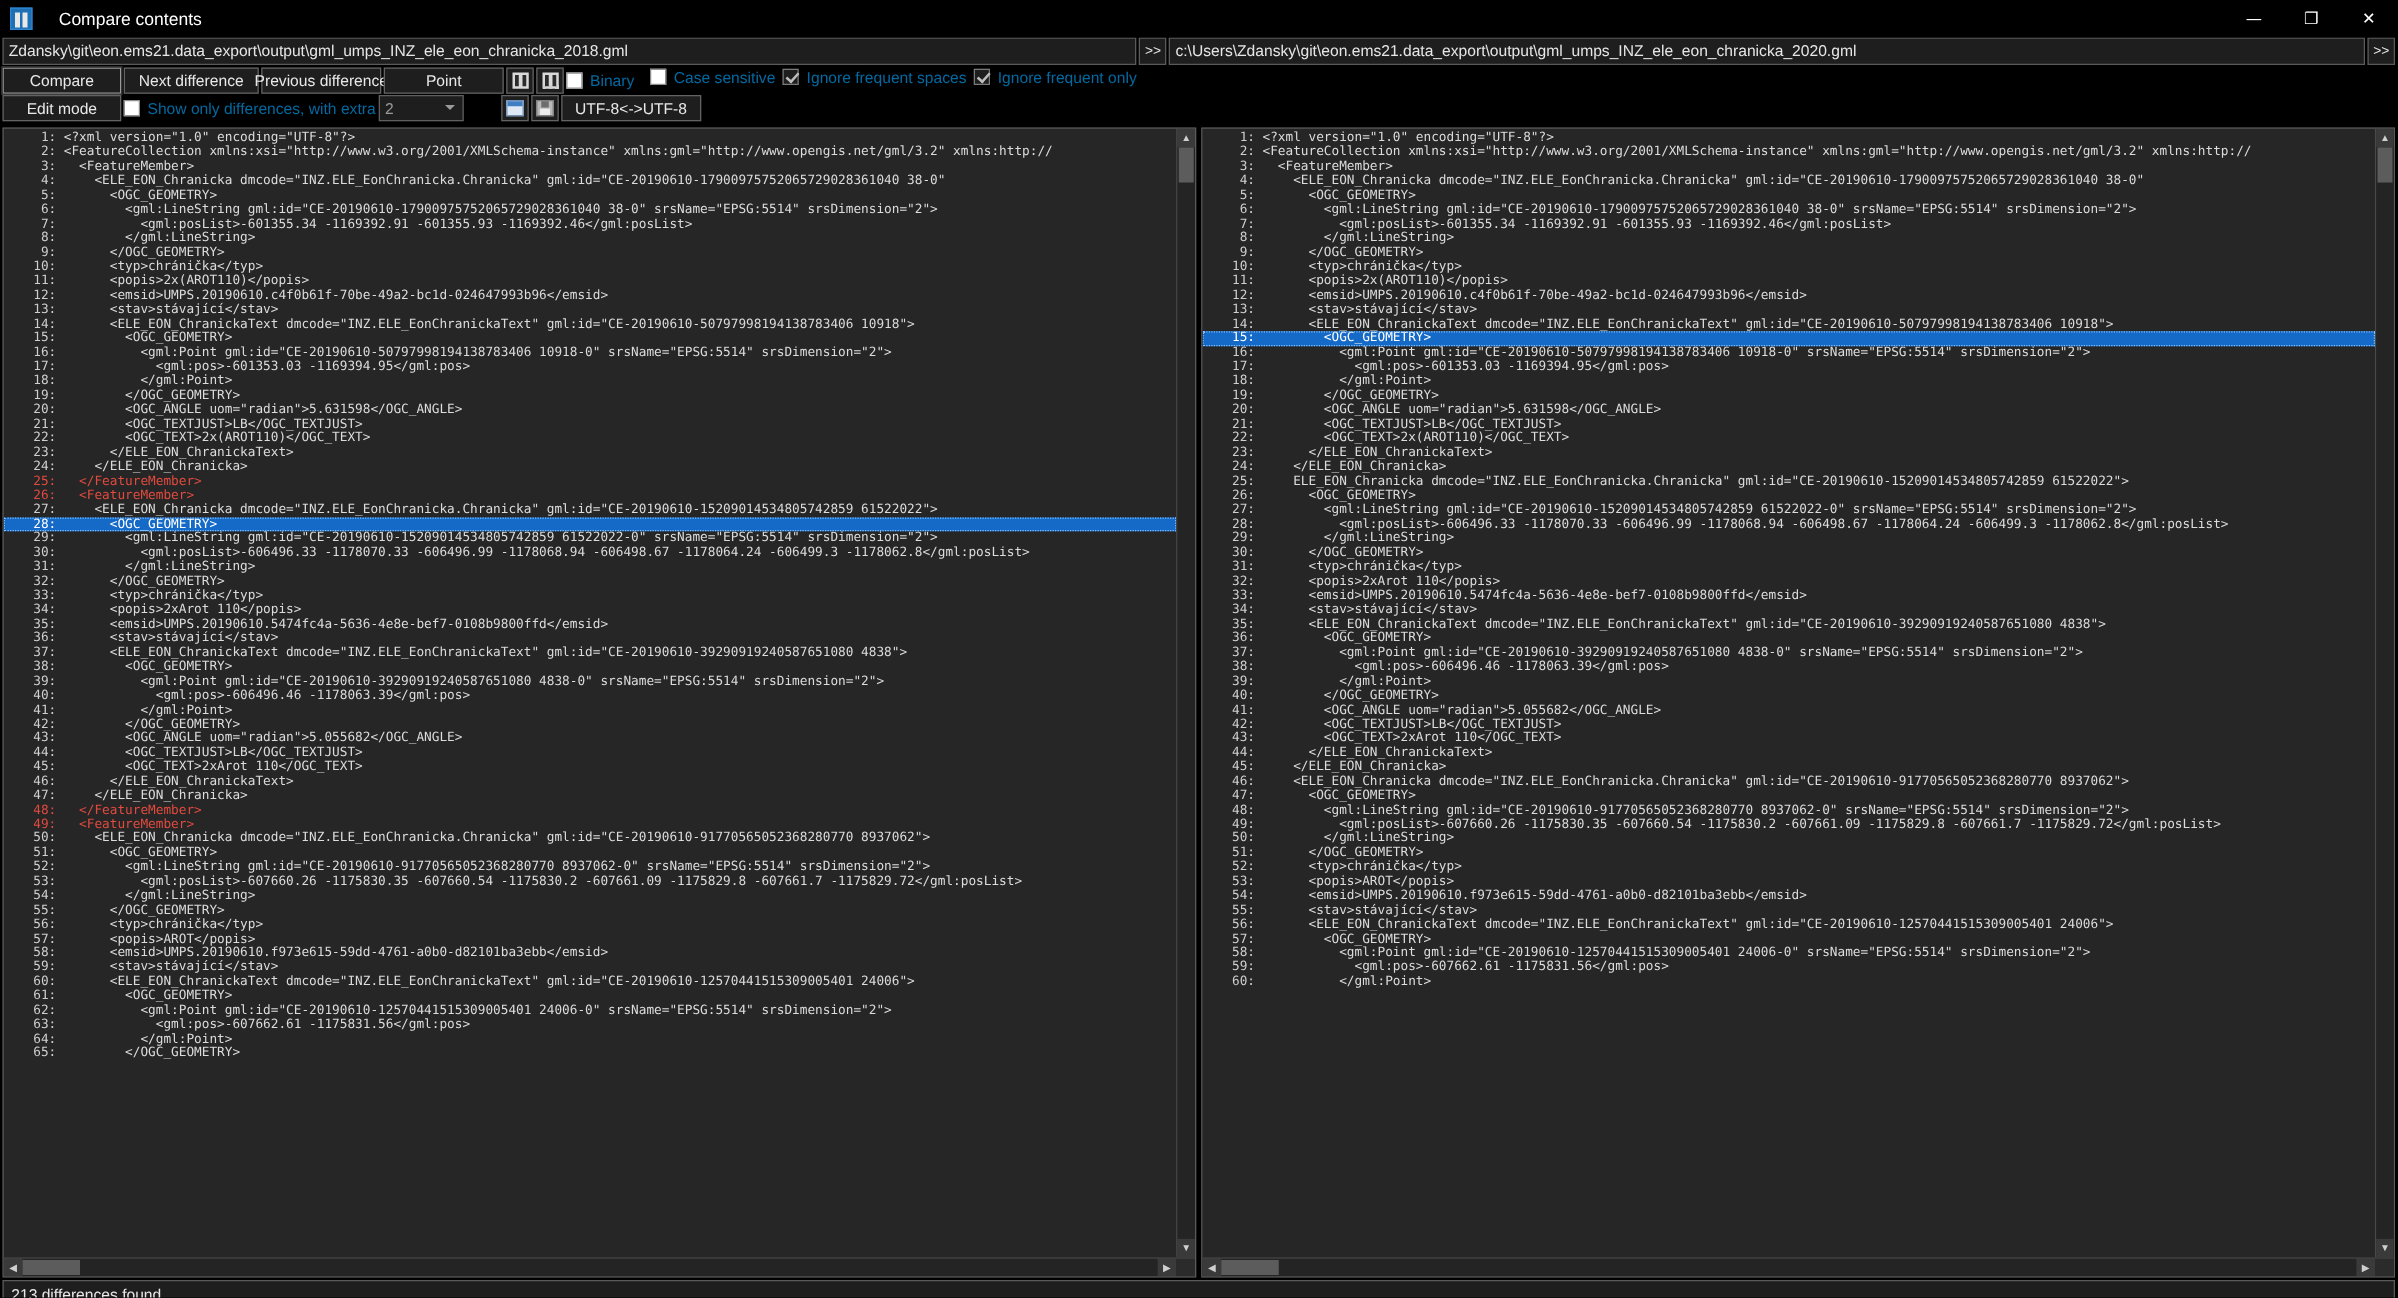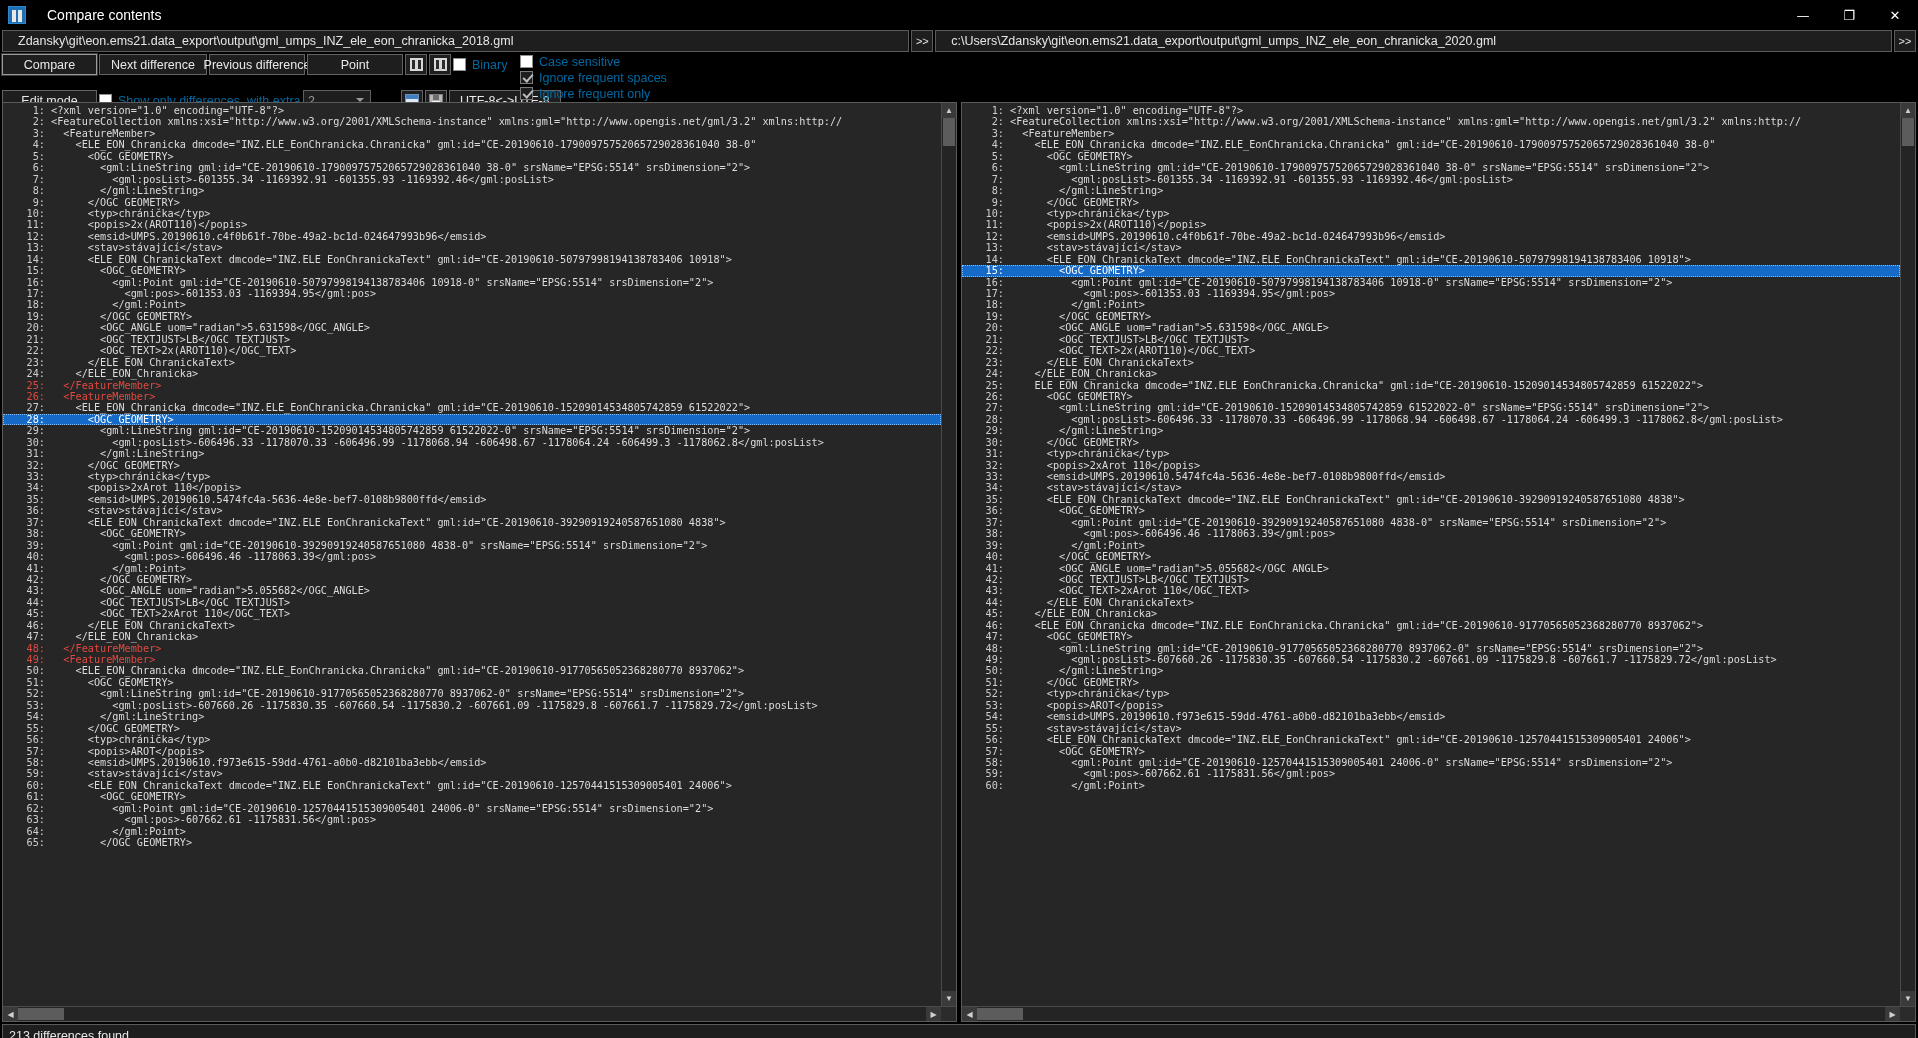--- a/index.html
+++ b/index.html
@@ -63,21 +63,21 @@
     gap: 2px;
   }
   .path-field {
     flex: 1 1 auto;
     background: #1e1e1e;
     border: 1px solid #5a5a5a;
     color: #e6e6e6;
     font-size: 12.5px;
     font-family: "Liberation Sans", sans-serif;
     display: flex; align-items: center;
-    padding: 0 15px;
+    padding: 0 4px;
     overflow: hidden;
     white-space: nowrap;
   }
   .path-btn {
     flex: 0 0 auto;
     width: 22px;
     background: #1e1e1e;
     border: 1px solid #5a5a5a;
     color: #e6e6e6;
     font-size: 11px;
@@ -86,21 +86,21 @@
 
   
   #toolbar {
     height: 50px;
     background: #000000;
     display: flex;
     padding: 2px 2px 0 2px;
     position: relative;
   }
   .tb-col { display: flex; flex-direction: column; }
-  .tb-row { display: flex; align-items: stretch; height: 21px; margin-bottom: 15px; }
+  .tb-row { display: flex; align-items: stretch; height: 21px; margin-bottom: 1px; }
 
   .btn {
     background: #1e1e1e;
     border: 1px solid #636363;
     color: #e8e8e8;
     font-size: 12.5px;
     display: flex; align-items: center; justify-content: center;
     height: 21px;
     margin-right: 2px;
     white-space: nowrap;
@@ -204,21 +204,21 @@
     color: #e8e8e8;
     font-size: 12.5px;
     display: flex; align-items: center; justify-content: center;
     padding: 0 10px;
     white-space: nowrap;
   }
 
   #chk-stack {
     position: absolute;
     left: 520px; top: 2px;
-    display: flex; flex-direction: column;
+    display: flex; flex-direction: row;
   }
   #chk-stack .chk { height: 15px; margin-bottom: 1px; font-size: 12.5px; }
 
   
   #panes {
     height: 920px;
     display: flex;
     background: #000;
     padding: 0 2px;
     gap: 4px;

